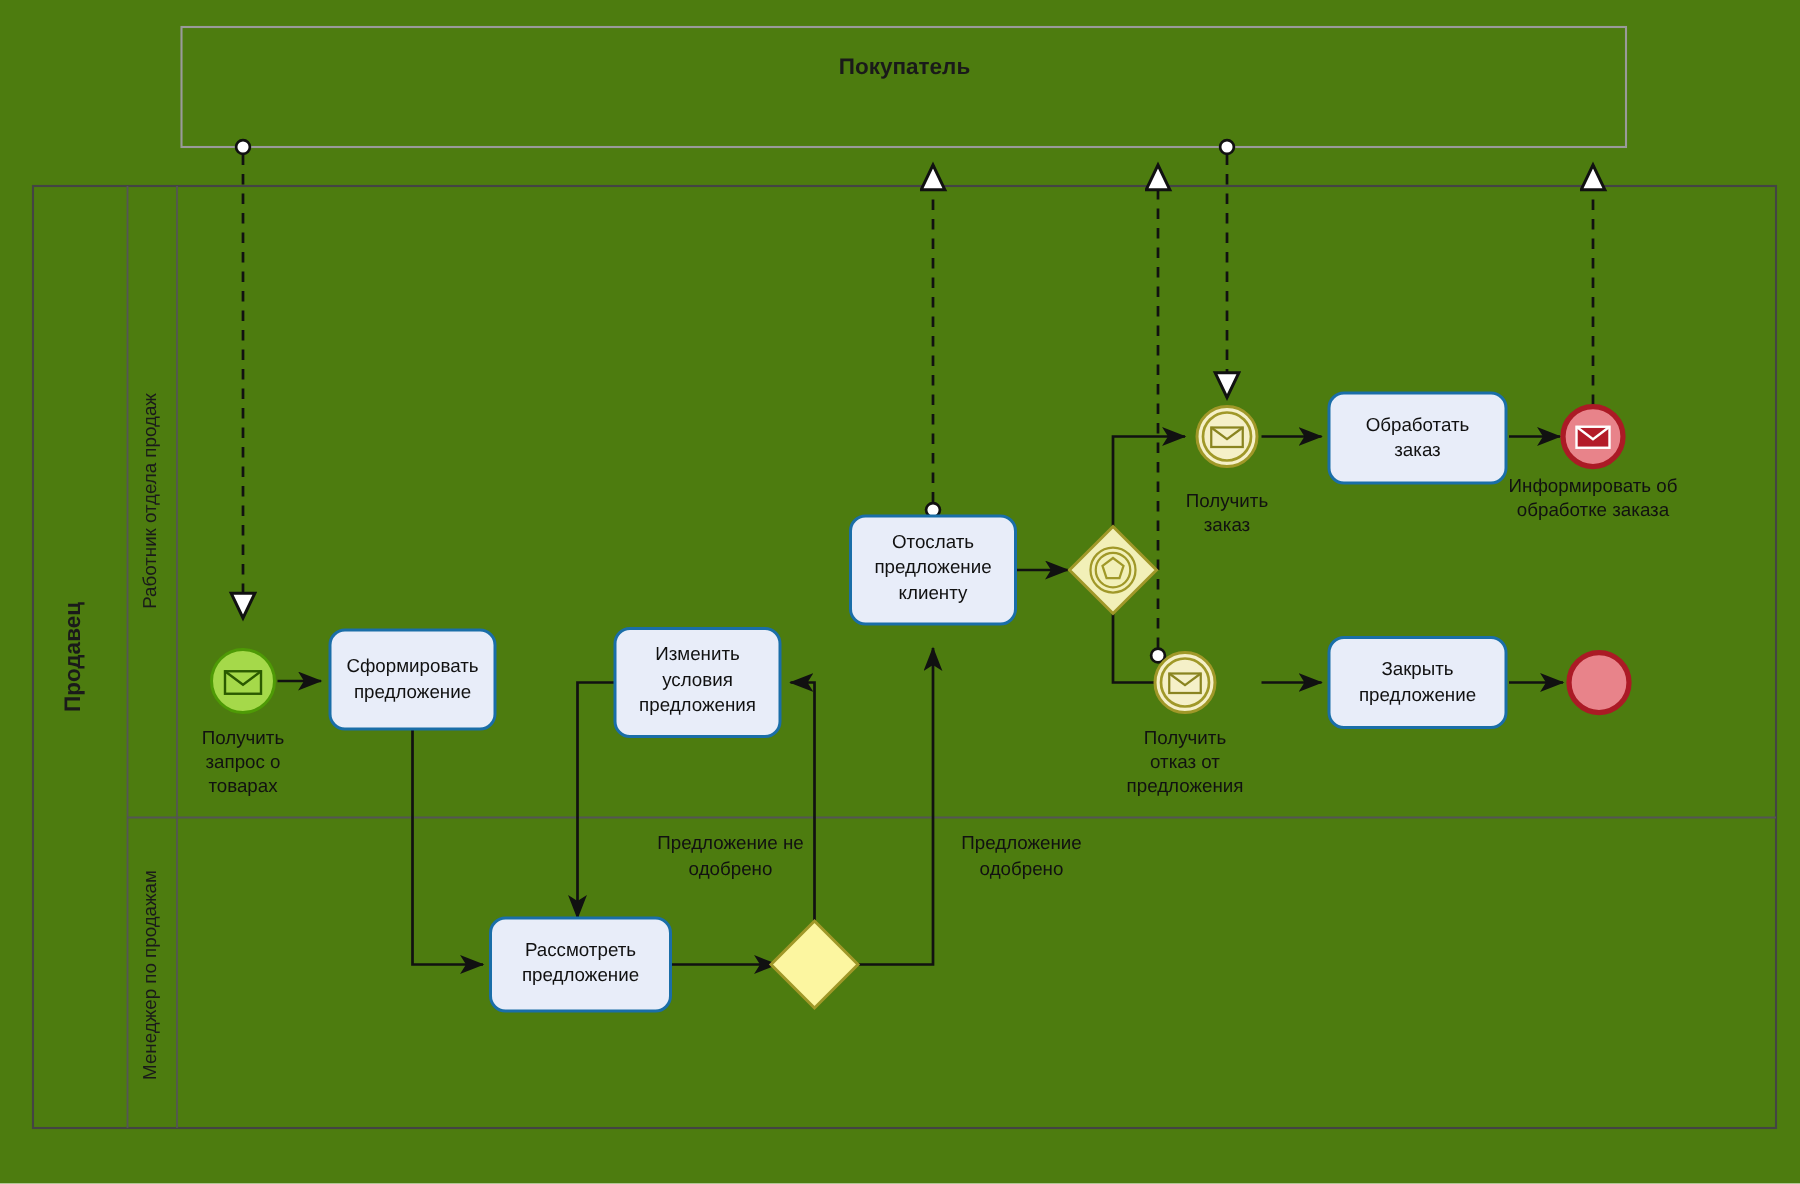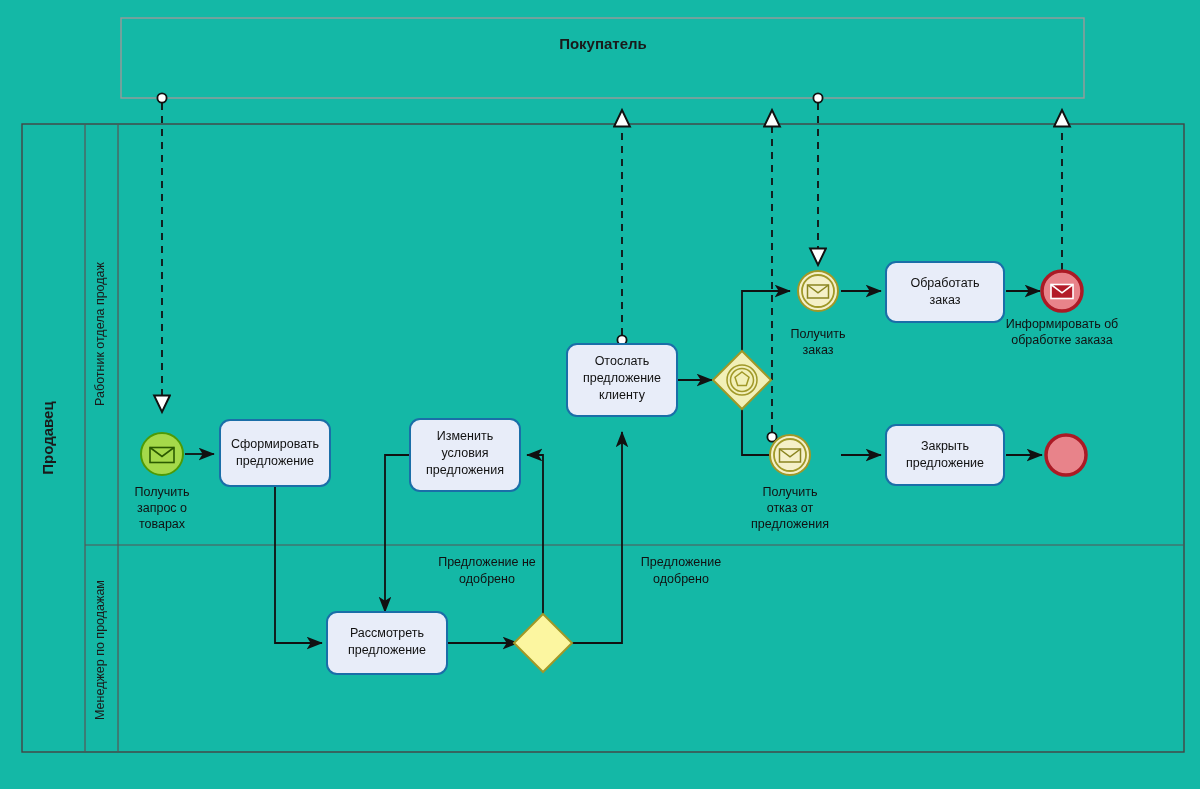--- a/index.html
+++ b/index.html
@@ -7,21 +7,21 @@
     padding: 0;
     background: #ffffff;
   }
   body {
     font-family: "Liberation Sans", sans-serif;
   }
   #canvas {
     position: relative;
     width: 1200px;
     height: 789px;
-    background: #14b8a6;
+    background: #4d7c0f;
     overflow: hidden;
   }
   #canvas svg {
     position: absolute;
     left: 0;
     top: 0;
   }
   .pool-title {
     font-weight: bold;
     font-size: 15px;

